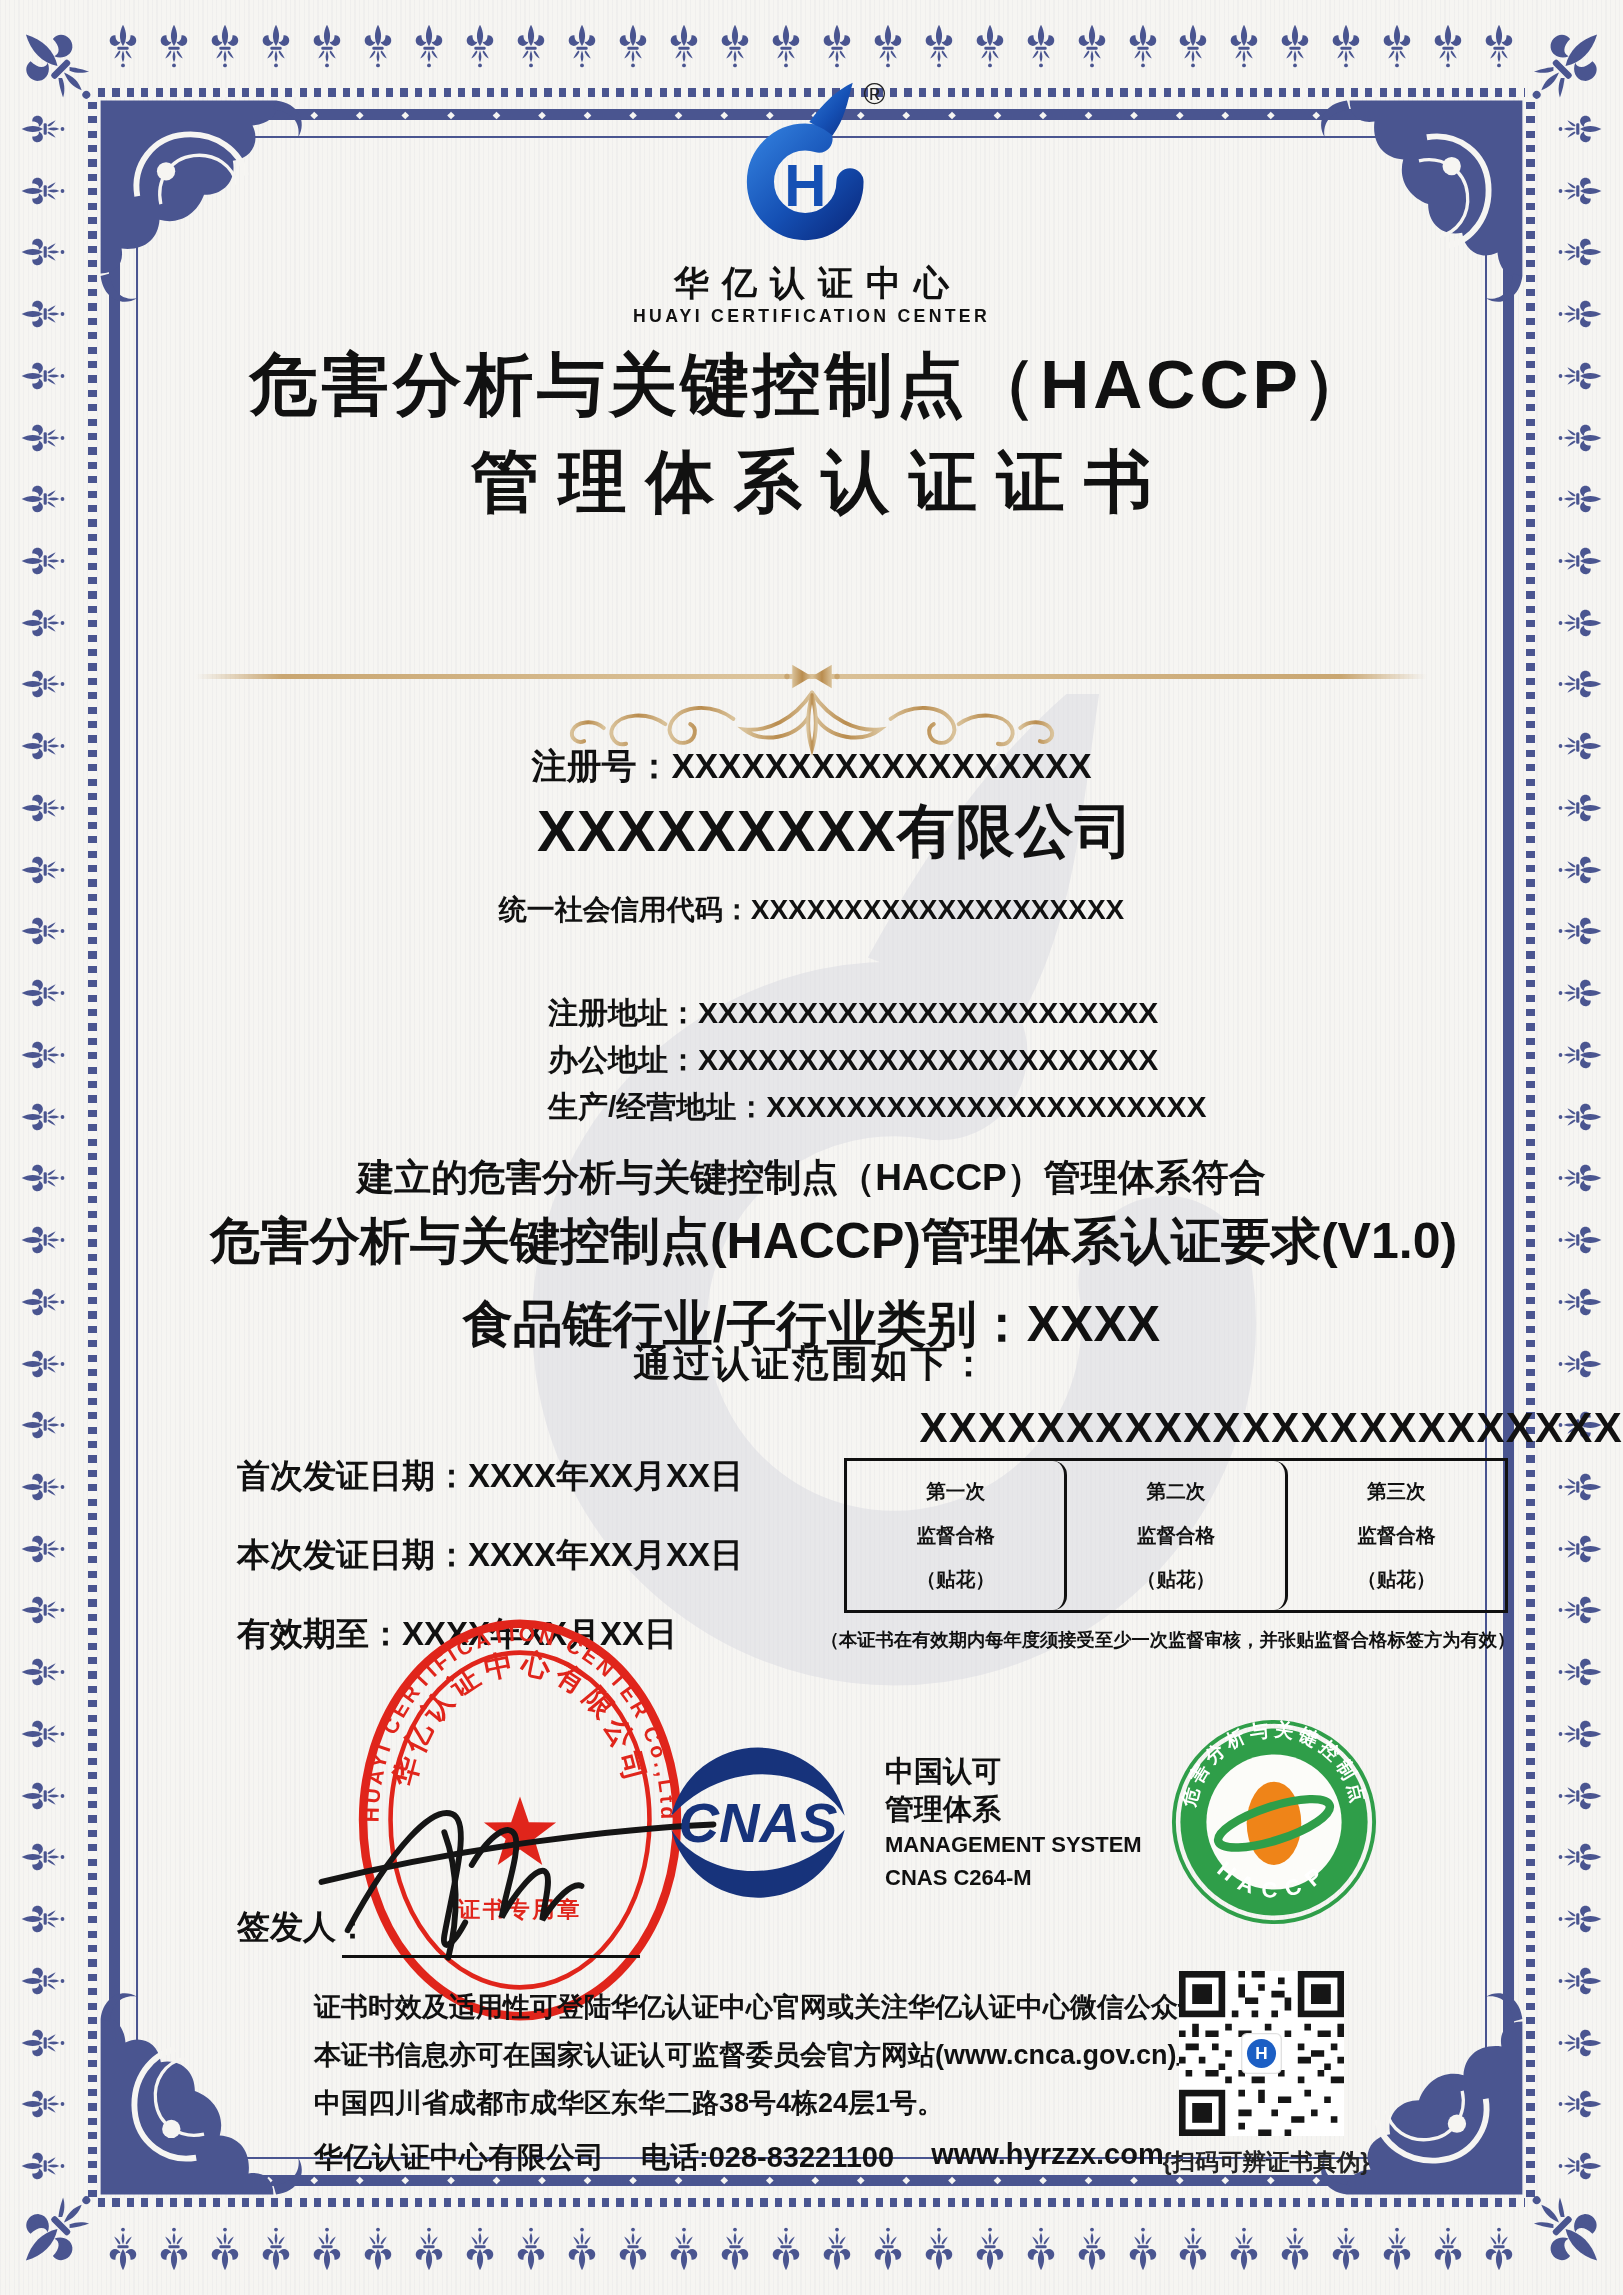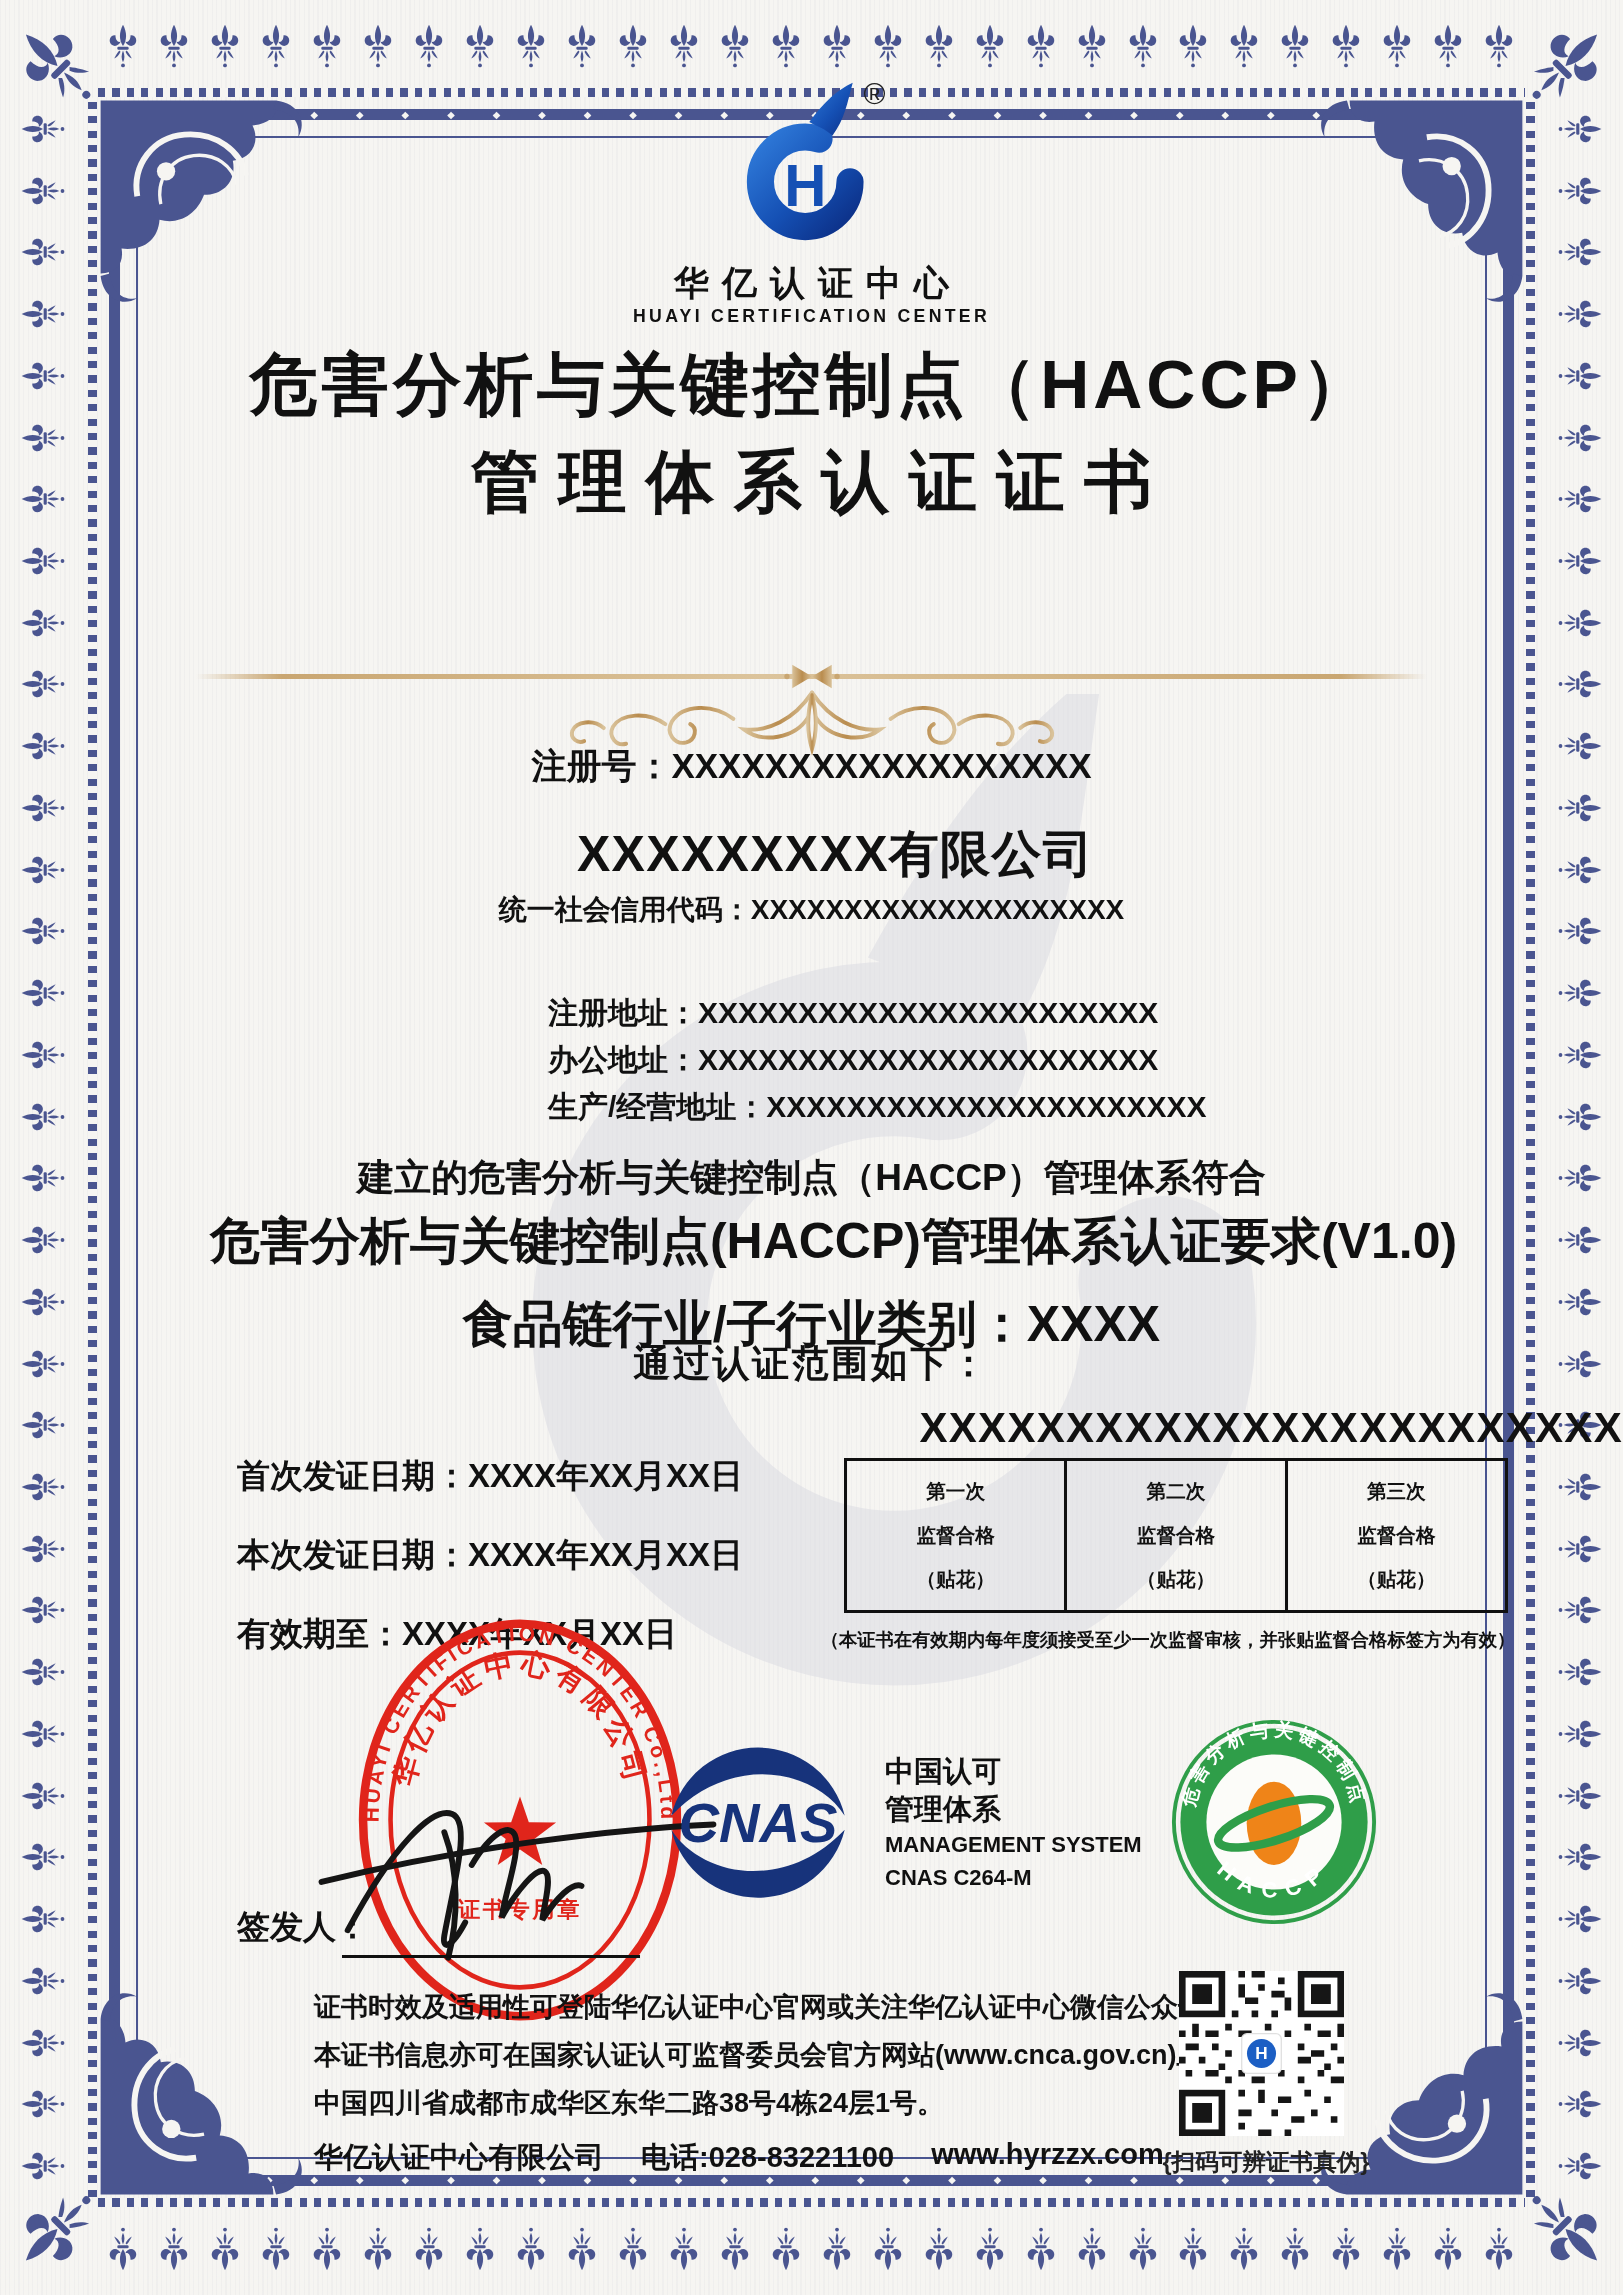--- a/index.html
+++ b/index.html
@@ -52,34 +52,34 @@
   .brand-cn{top:260px;font-size:35px;font-weight:800;letter-spacing:13px;text-indent:13px;}
   .brand-en{top:306px;font-size:17.7px;font-weight:800;letter-spacing:3.3px;}
   .title1{top:340px;font-size:68px;font-weight:800;letter-spacing:3.9px;}
   .title2{top:437px;font-size:68px;font-weight:800;letter-spacing:19.6px;text-indent:19.6px;}
   .gold-line{position:absolute;top:674px;left:196px;right:196px;height:5.2px;
         background:linear-gradient(90deg,rgba(201,166,113,0) 0%,var(--gold,#C9A671) 7%,#dcc49c 46%,var(--gold,#C9A671) 93%,rgba(201,166,113,0) 100%);}
   .gold-tie{position:absolute;top:662px;left:783px;width:58px;height:29px;}
   .gold-flourish{top:686px;}
   .gold-flourish svg{width:550px;height:71px;}
   .reg-line{top:743px;font-size:35px;font-weight:700;}
-  .company{top:821px;font-size:50px;font-weight:800;letter-spacing:1.3px;padding-left:48px;}
+  .company{top:793px;font-size:58px;font-weight:800;letter-spacing:1.3px;padding-left:48px;}
   .credit{top:891px;font-size:28px;font-weight:700;}
   .addr-block{position:absolute;left:548px;top:989px;font-size:30px;font-weight:700;line-height:47px;white-space:nowrap;}
   .intro{top:1153px;font-size:37px;font-weight:800;}
   .standard{top:1208px;font-size:50px;font-weight:800;padding-left:44px;}
   .industry{top:1291px;font-size:50px;font-weight:800;}
   .scope-h{top:1339px;font-size:37px;font-weight:800;letter-spacing:2.6px;}
   .scope-v{top:1404px;font-size:42px;font-weight:600;letter-spacing:1.3px;text-align:right;}
   .dates{position:absolute;left:237px;top:1454px;font-size:33px;font-weight:700;}
   .dates .drow{margin-bottom:34px;white-space:nowrap;}
   .sup-table{position:absolute;left:844px;top:1458px;width:658px;height:149px;
         display:flex;border:3.9px solid #101010;background:rgba(255,255,255,0.0);}
   .sup-cell{flex:1;border-right:3.9px solid #101010;text-align:center;font-size:19.6px;font-weight:700;
-        display:flex;flex-direction:column;justify-content:center;gap:17px;}
+        display:flex;flex-direction:column;justify-content:center;gap:17px;border-radius:14px;}
   .sup-cell:last-child{border-right:none;}
   .sup-note{position:absolute;left:805px;top:1627px;width:726px;text-align:center;
         font-size:18.3px;font-weight:700;white-space:nowrap;}
   .seal{position:absolute;left:350px;top:1604px;width:340px;height:432px;overflow:visible;}
   .signature{position:absolute;left:308px;top:1767px;width:432px;height:209px;overflow:visible;}
   .sign-label{position:absolute;left:237px;top:1905px;font-size:33px;font-weight:700;}
   .sign-line{position:absolute;left:342px;top:1955px;width:298px;height:3.3px;background:#101010;}
   .cnas-logo{position:absolute;left:656px;top:1720px;width:204px;height:204px;}
   .cnas-text{position:absolute;left:885px;top:1752px;font-weight:800;color:#101010;}
   .cnas-text .t1{font-size:29px;line-height:38px;}

